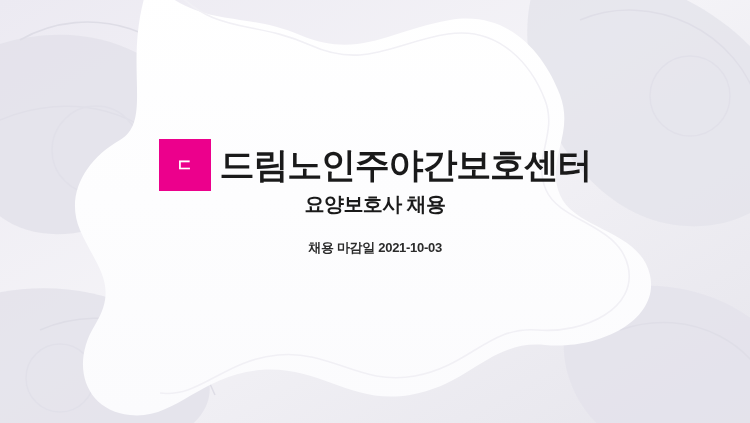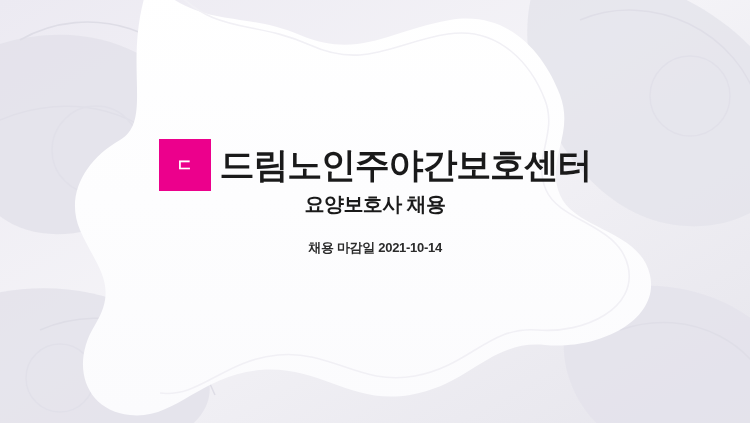--- a/index.html
+++ b/index.html
@@ -144,16 +144,16 @@
 
     <div class="title-row">
       <div class="logo-badge">
         <span>ㄷ</span>
       </div>
       <div class="company-name">드림노인주야간보호센터</div>
     </div>
 
     <div class="job-title">요양보호사 채용</div>
 
-    <div class="deadline">채용 마감일  2021-10-14</div>
+    <div class="deadline">채용 마감일  2021-10-03</div>
 
   </div>
 </div>
 
 </body></html>

